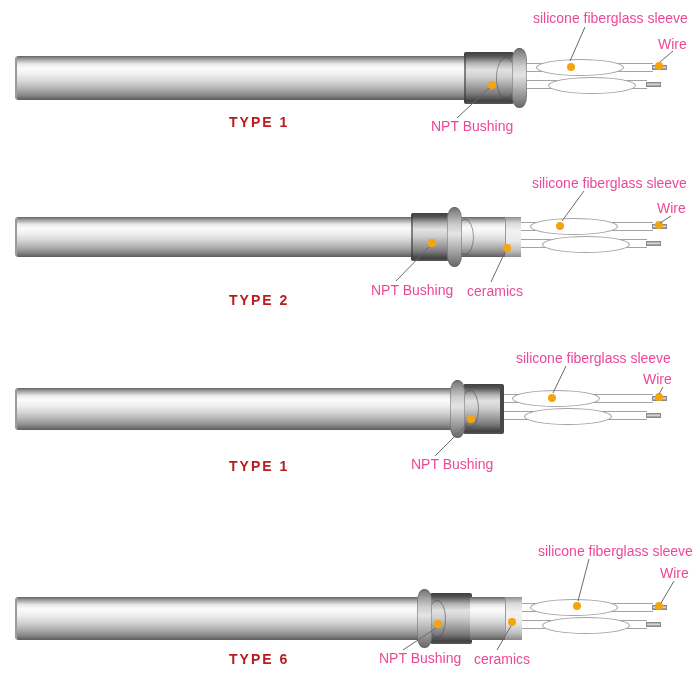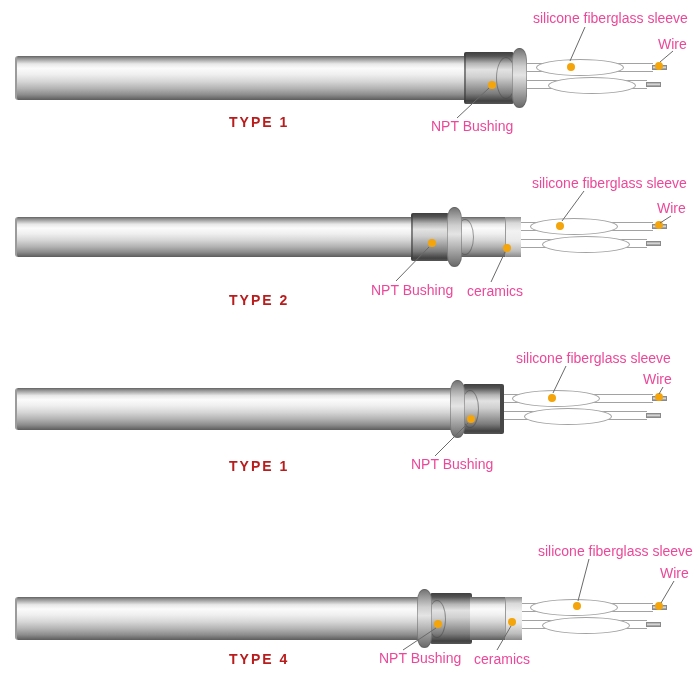--- a/index.html
+++ b/index.html
@@ -154,21 +154,21 @@
     <div class="flange" style="left:417px;top:589px;width:15px;height:59px"></div>
     <div class="ceramics" style="left:505px;top:597px;width:17px;height:43px"></div>
     <div class="dot" style="left:573px;top:602px"></div>
     <div class="dot" style="left:655px;top:602px"></div>
     <div class="dot" style="left:434px;top:620px"></div>
     <div class="dot" style="left:508px;top:618px"></div>
     <span class="lbl" style="left:538px;top:544px">silicone fiberglass sleeve</span>
     <span class="lbl" style="left:660px;top:566px">Wire</span>
     <span class="lbl" style="left:379px;top:651px">NPT Bushing</span>
     <span class="lbl" style="left:474px;top:652px">ceramics</span>
-    <span class="type-lbl" style="left:229px;top:651px">TYPE 4</span>
+    <span class="type-lbl" style="left:229px;top:651px">TYPE 6</span>
   </section>
 
   <svg class="leaders" width="700" height="700" viewBox="0 0 700 700">
     <g stroke="#6a6a6a" stroke-width="1">
       <line x1="585" y1="27" x2="570" y2="61"></line>
       <line x1="673" y1="51" x2="660" y2="62"></line>
       <line x1="457" y1="118" x2="489" y2="88"></line>
 
       <line x1="584" y1="191" x2="562" y2="221"></line>
       <line x1="671" y1="216" x2="660" y2="223"></line>

